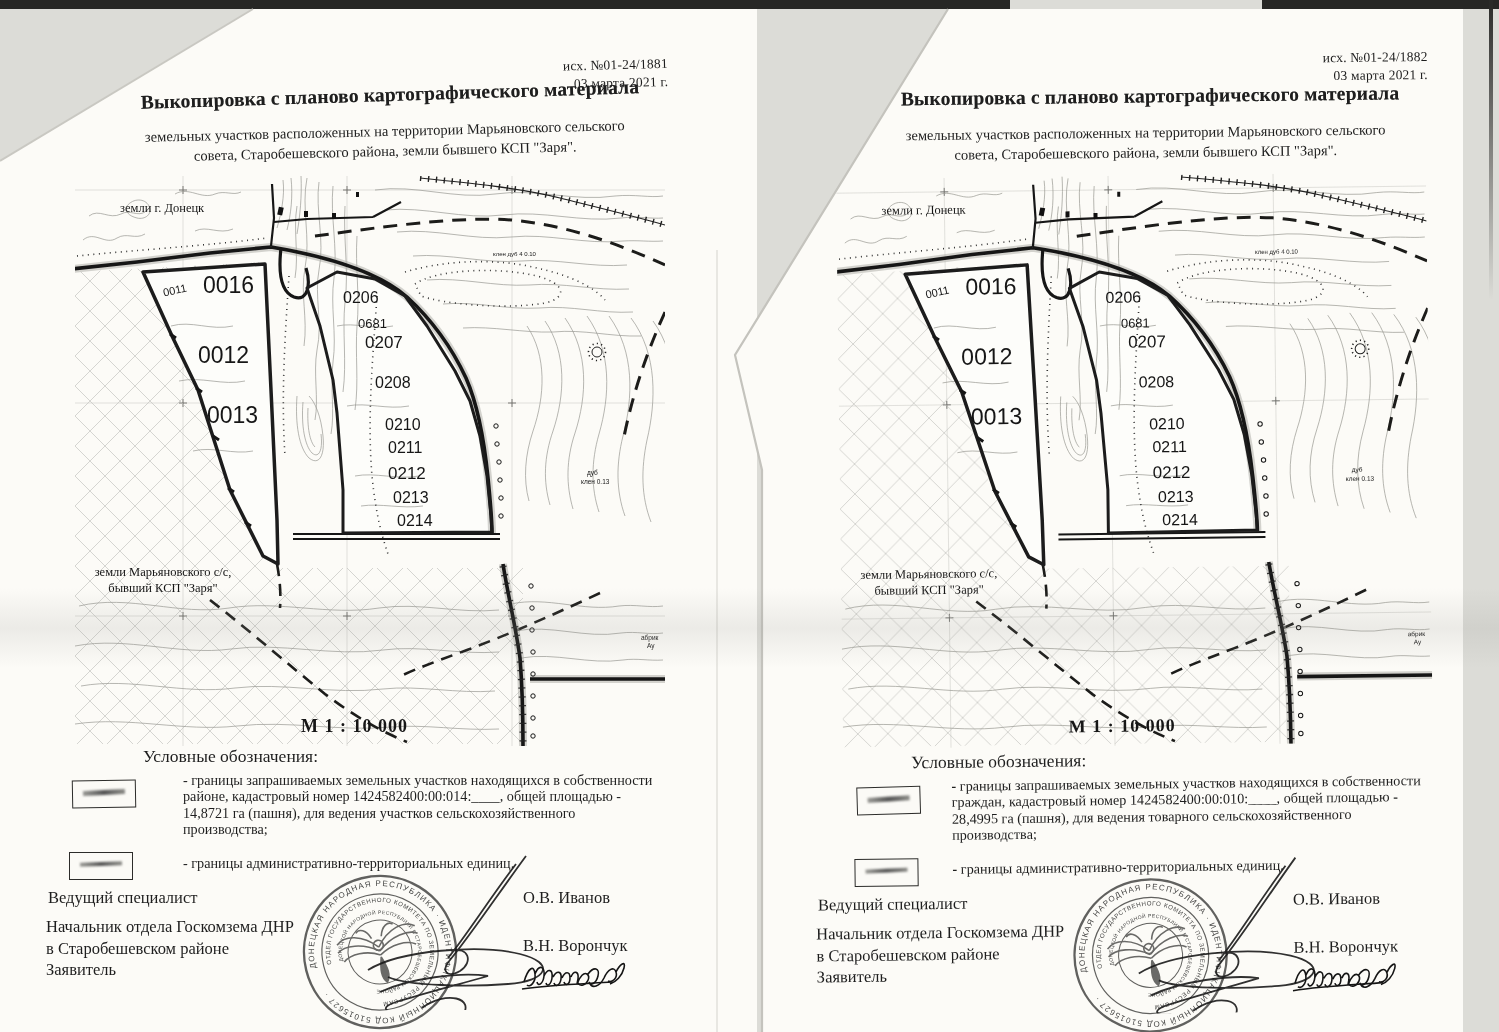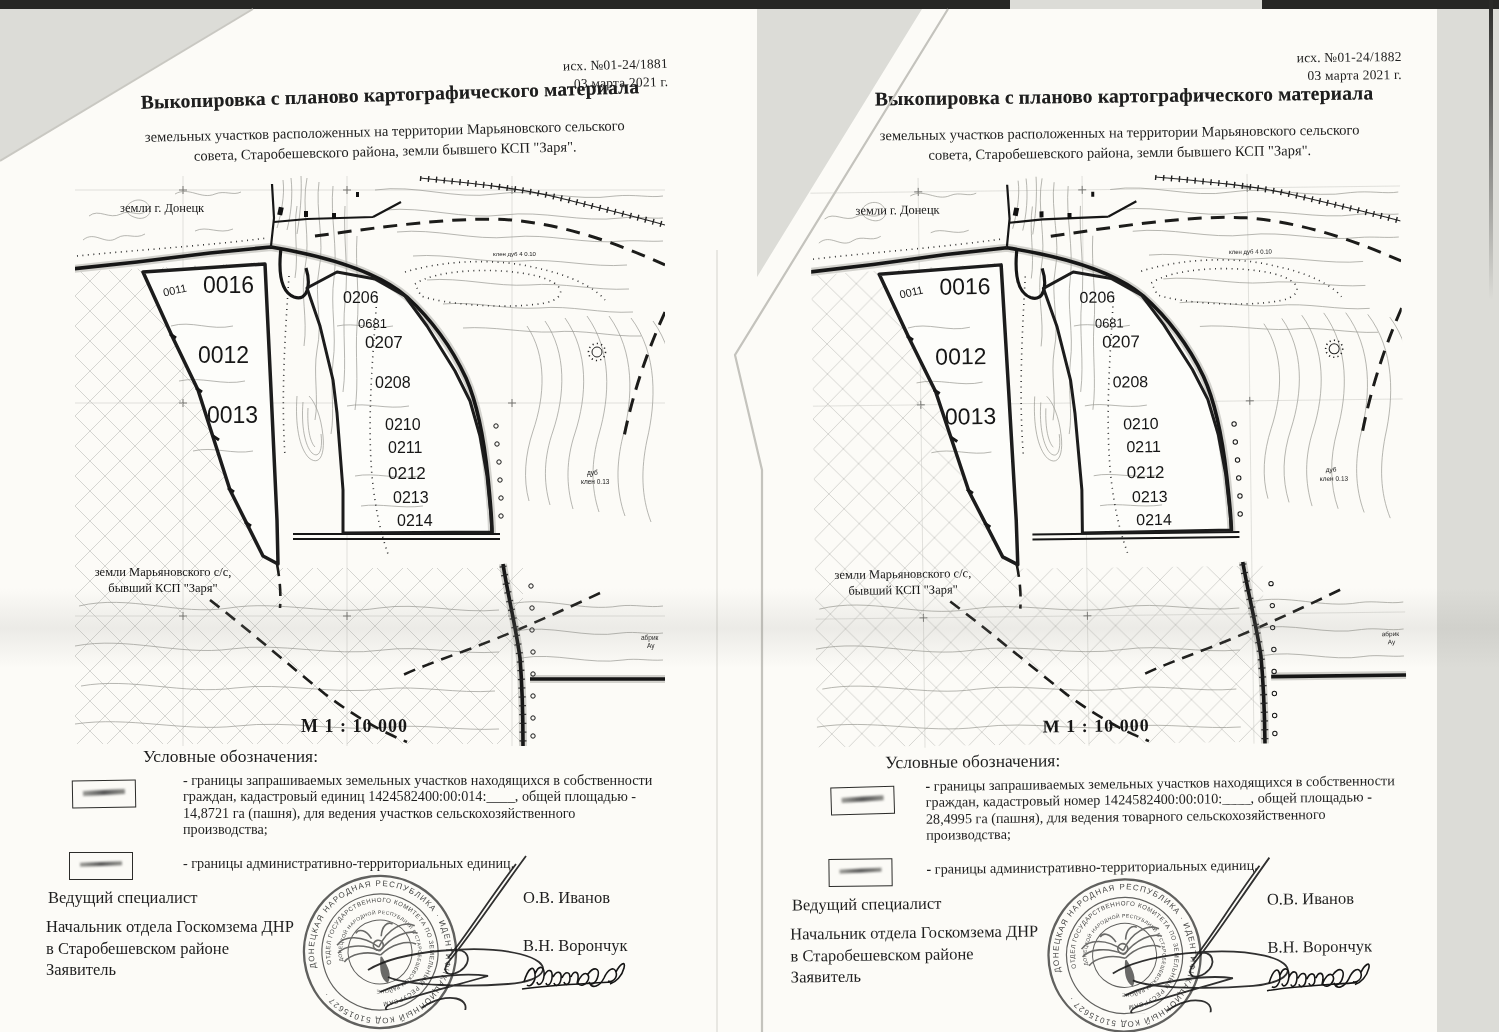--- a/index.html
+++ b/index.html
@@ -1,21 +1,21 @@
 <!DOCTYPE html>
 <html><head>
 <meta charset="utf-8">
 <style>
   html,body{margin:0;padding:0;}
   .canvas{position:relative;width:1499px;height:1032px;background:#dcdcd7;overflow:hidden;
           font-family:"Liberation Serif",serif;color:#1e1e1e;}
   .bar{position:absolute;background:#272725;height:9px;top:0;}
   .sheet{position:absolute;top:9px;height:1023px;background:#fcfbf7;}
   .sheet-left{left:0;width:757px;clip-path:polygon(253px 0,757px 0,757px 1023px,0 1023px,0 152px);}
-  .sheet-right{left:707px;width:730px;clip-path:polygon(215px 0,730px 0,730px 1023px,29px 1023px,29px 461px,2px 346px);}
+  .sheet-right{left:733px;width:730px;clip-path:polygon(215px 0,730px 0,730px 1023px,29px 1023px,29px 461px,2px 346px);}
   .unclip{position:absolute;left:0;top:-9px;width:1499px;height:1032px;}
   .sheet-right .unclip{left:-733px;}
   .rot{position:absolute;left:0;top:0;width:1499px;height:1032px;transform:rotate(-0.7deg);transform-origin:1100px 500px;}
   .off{position:absolute;left:765px;top:0;width:734px;height:1032px;}
   .abs{position:absolute;}
   .ref{width:250px;text-align:right;font-size:13.5px;line-height:18px;letter-spacing:.2px;}
   .title{width:620px;text-align:center;font-weight:bold;font-size:19.5px;letter-spacing:.2px;}
   .subtitle{width:620px;text-align:center;font-size:14.5px;line-height:20px;}
   .tilt-l{transform:rotate(-1.8deg);}
   .tilt-ls{transform:rotate(-1.4deg);}
@@ -157,21 +157,21 @@
       <svg class="abs" style="left:75px;top:176px;" width="590" height="570">
           <use href="#topomap"></use>
         </svg>
 
       <div class="abs legend-title" style="left:143px;top:746px;">Условные обозначения:</div>
       <div class="abs legend-box" style="left:72px;top:780px;transform:rotate(-1deg);">
           <div class="smudge"></div>
         </div>
       <div class="abs legend-text" style="left:183px;top:772px;">
         <div>- границы запрашиваемых земельных участков находящихся в собственности</div>
-        <div>граждан, кадастровый единиц 1424582400:00:014:____, общей площадью -</div>
+        <div>районе, кадастровый номер 1424582400:00:014:____, общей площадью -</div>
         <div>14,8721 га (пашня), для ведения участков сельскохозяйственного</div>
         <div>производства;</div>
       </div>
       <div class="abs legend-box" style="left:69px;top:852px;">
           <div class="smudge thin"></div>
         </div>
       <div class="abs legend-text" style="left:183px;top:855px;">- границы административно-территориальных единиц.</div>
 
       <div class="abs frole" style="left:48px;top:888px;">Ведущий специалист</div>
       <div class="abs fname" style="left:523px;top:888px;">О.В. Иванов</div>

